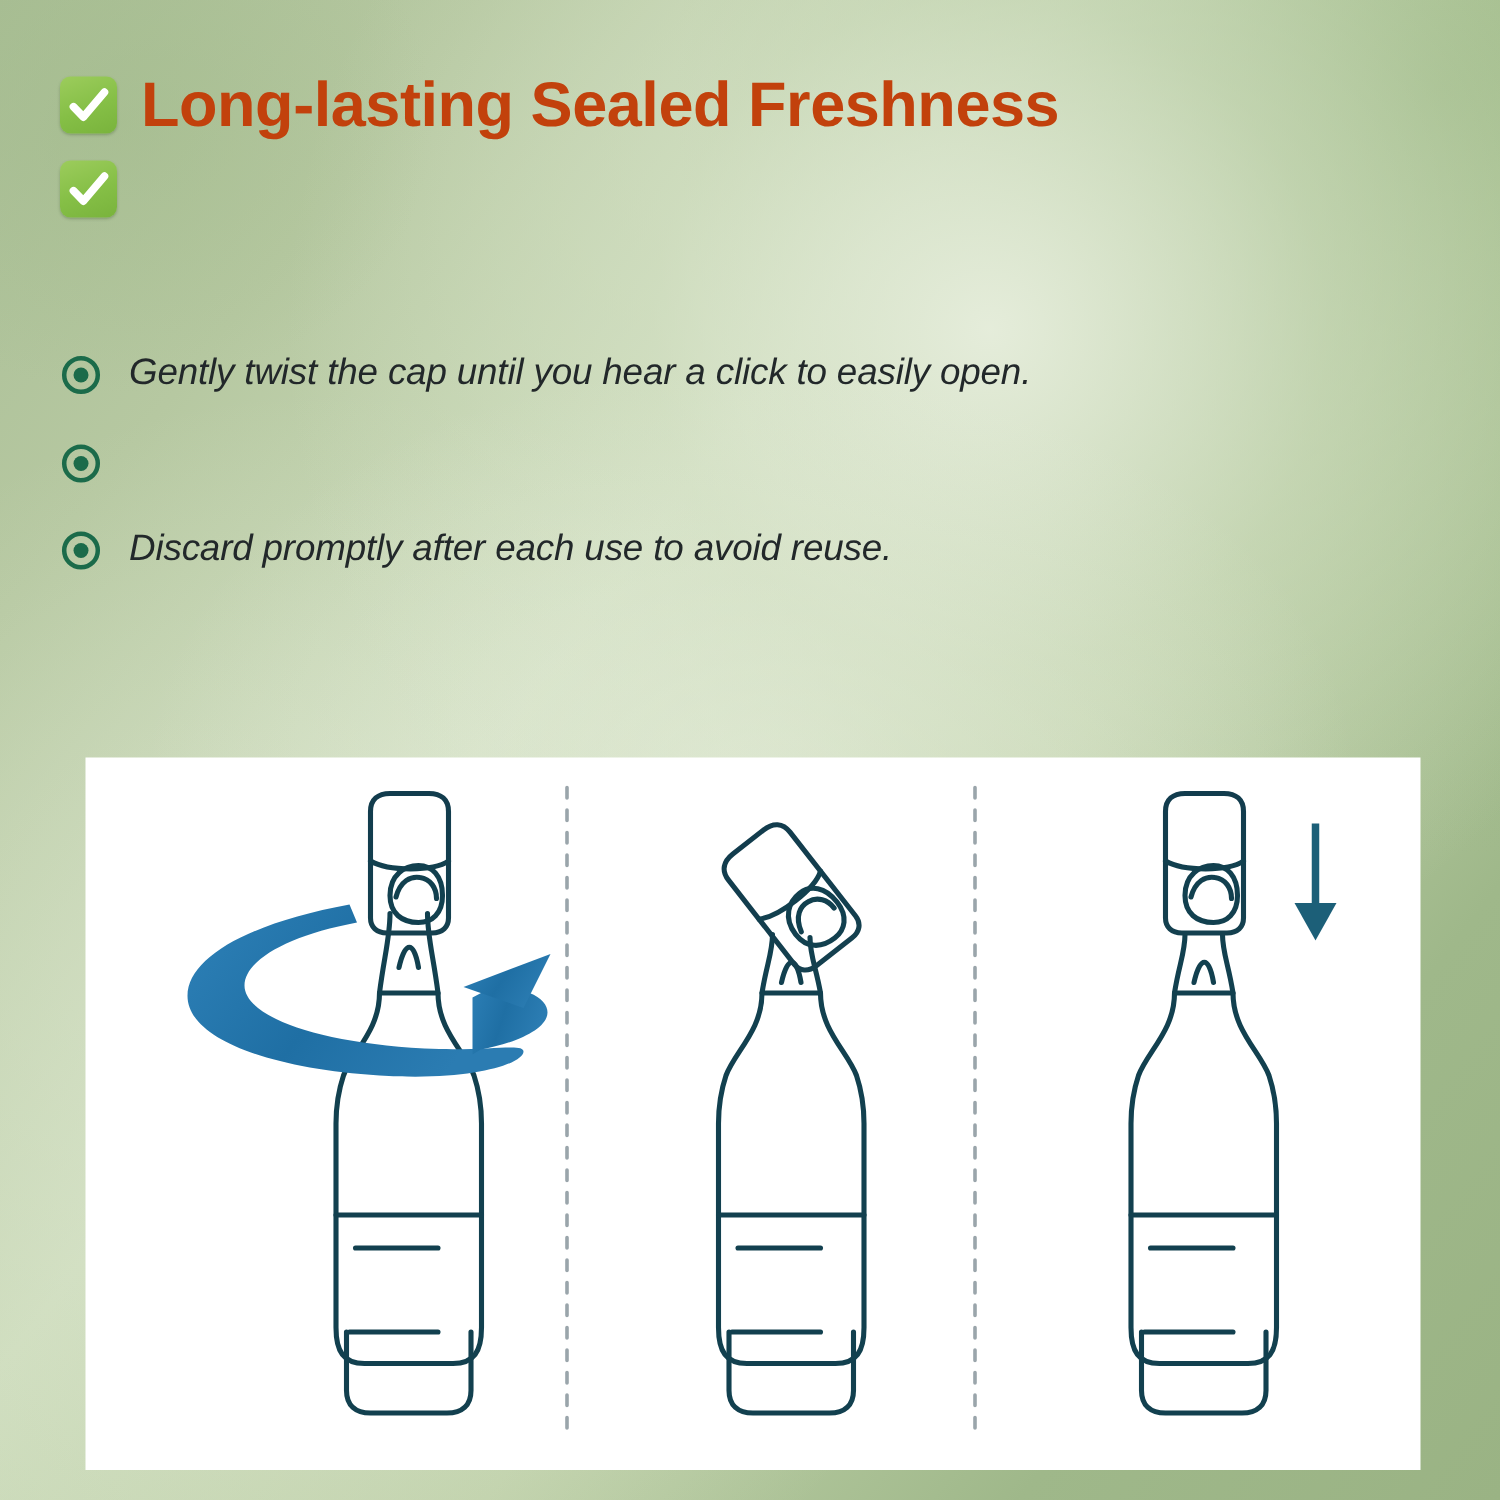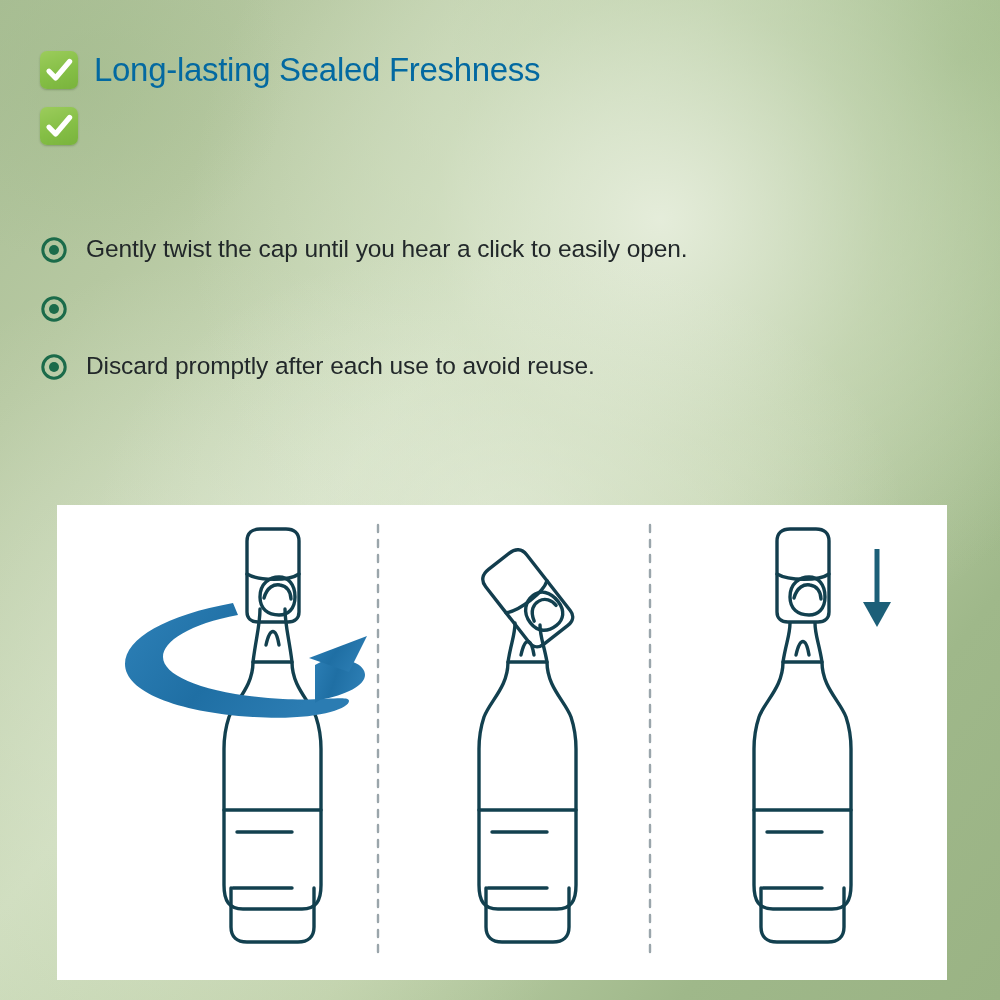--- a/index.html
+++ b/index.html
@@ -55,33 +55,34 @@
     width: 38px;
     height: 38px;
     min-width: 38px;
     border-radius: 7px;
     background: linear-gradient(160deg, #9ccc5c 0%, #85bf46 55%, #79b33c 100%);
     box-shadow: 0 1px 2px rgba(40,70,20,0.30);
     margin-right: 16px;
   }
   .check-box svg { display: block; }
   .feature-label {
-    font-size: 33px;
-    font-weight: normal;
-    color: #0369a1;
+    font-size: 42px;
+    font-weight: bold;
+    color: #c2410c;
     letter-spacing: -0.3px;
     white-space: nowrap;
   }
 
   
   .steps {
     position: absolute;
     left: 40px;
     top: 232px;
     width: 800px;
+    font-style: italic;
   }
   .step-row {
     display: flex;
     align-items: flex-start;
     margin-bottom: 26px;
   }
   .bullet {
     width: 28px;
     height: 28px;
     min-width: 28px;

